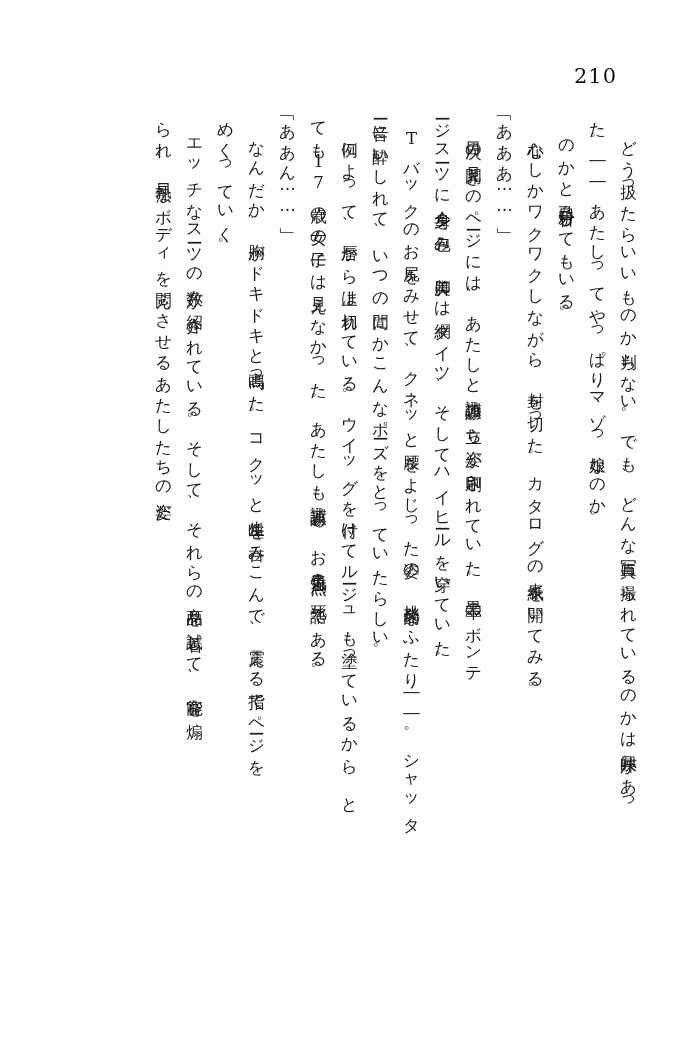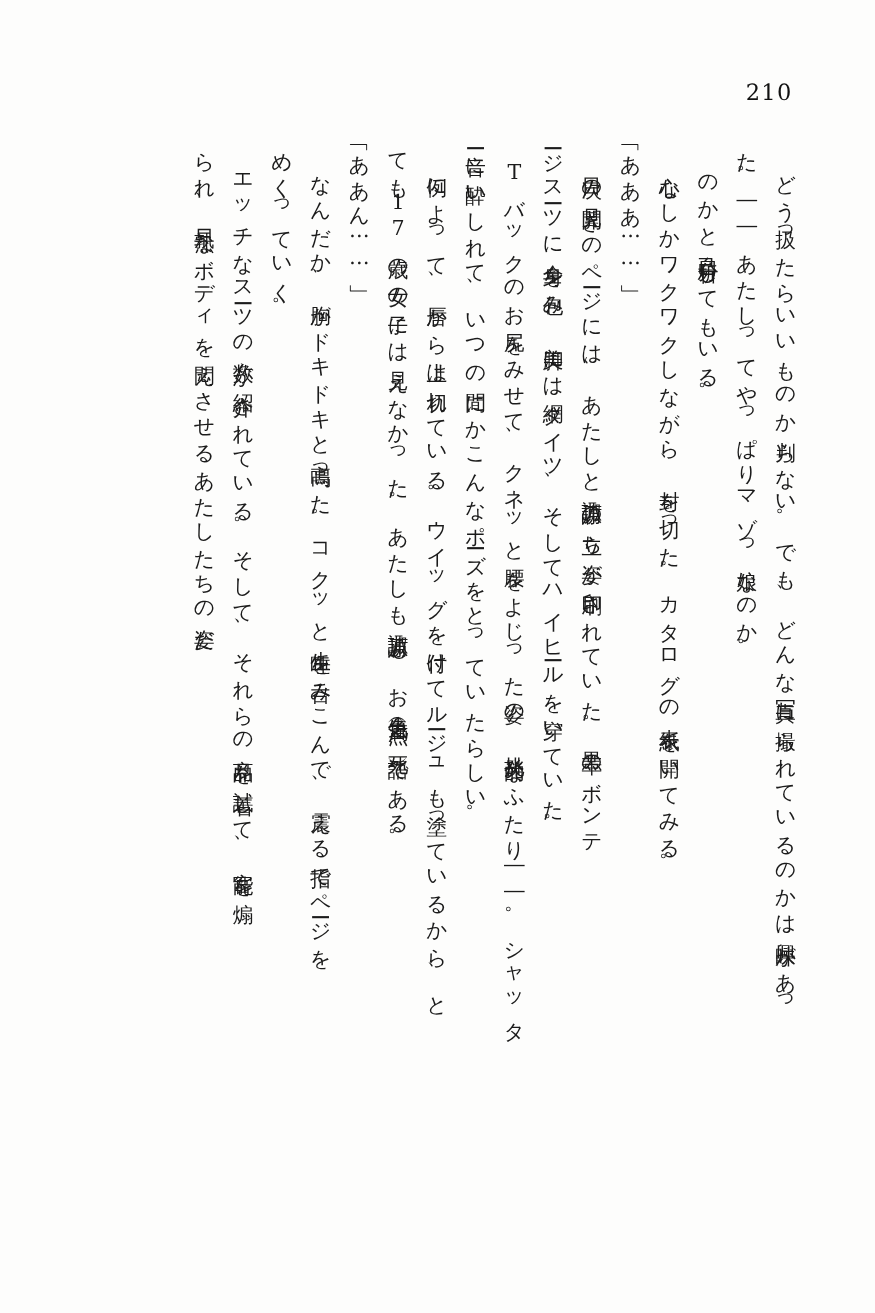--- a/index.html
+++ b/index.html
@@ -16,22 +16,22 @@
   }
   .page {
     position: relative;
     width: 700px;
     height: 1050px;
     background: #fdfdfc;
   }
   .page-number {
     position: absolute;
     top: 64px;
-    right: 66px;
-    font-size: 18px;
+    right: 83px;
+    font-size: 21px;
     letter-spacing: 1px;
     color: #111;
     font-family: "DejaVu Serif", "Liberation Serif", serif;
   }
   .text-body {
     position: absolute;
     top: 110px;
     right: 64px;
     left: 48px;
     bottom: 40px;

